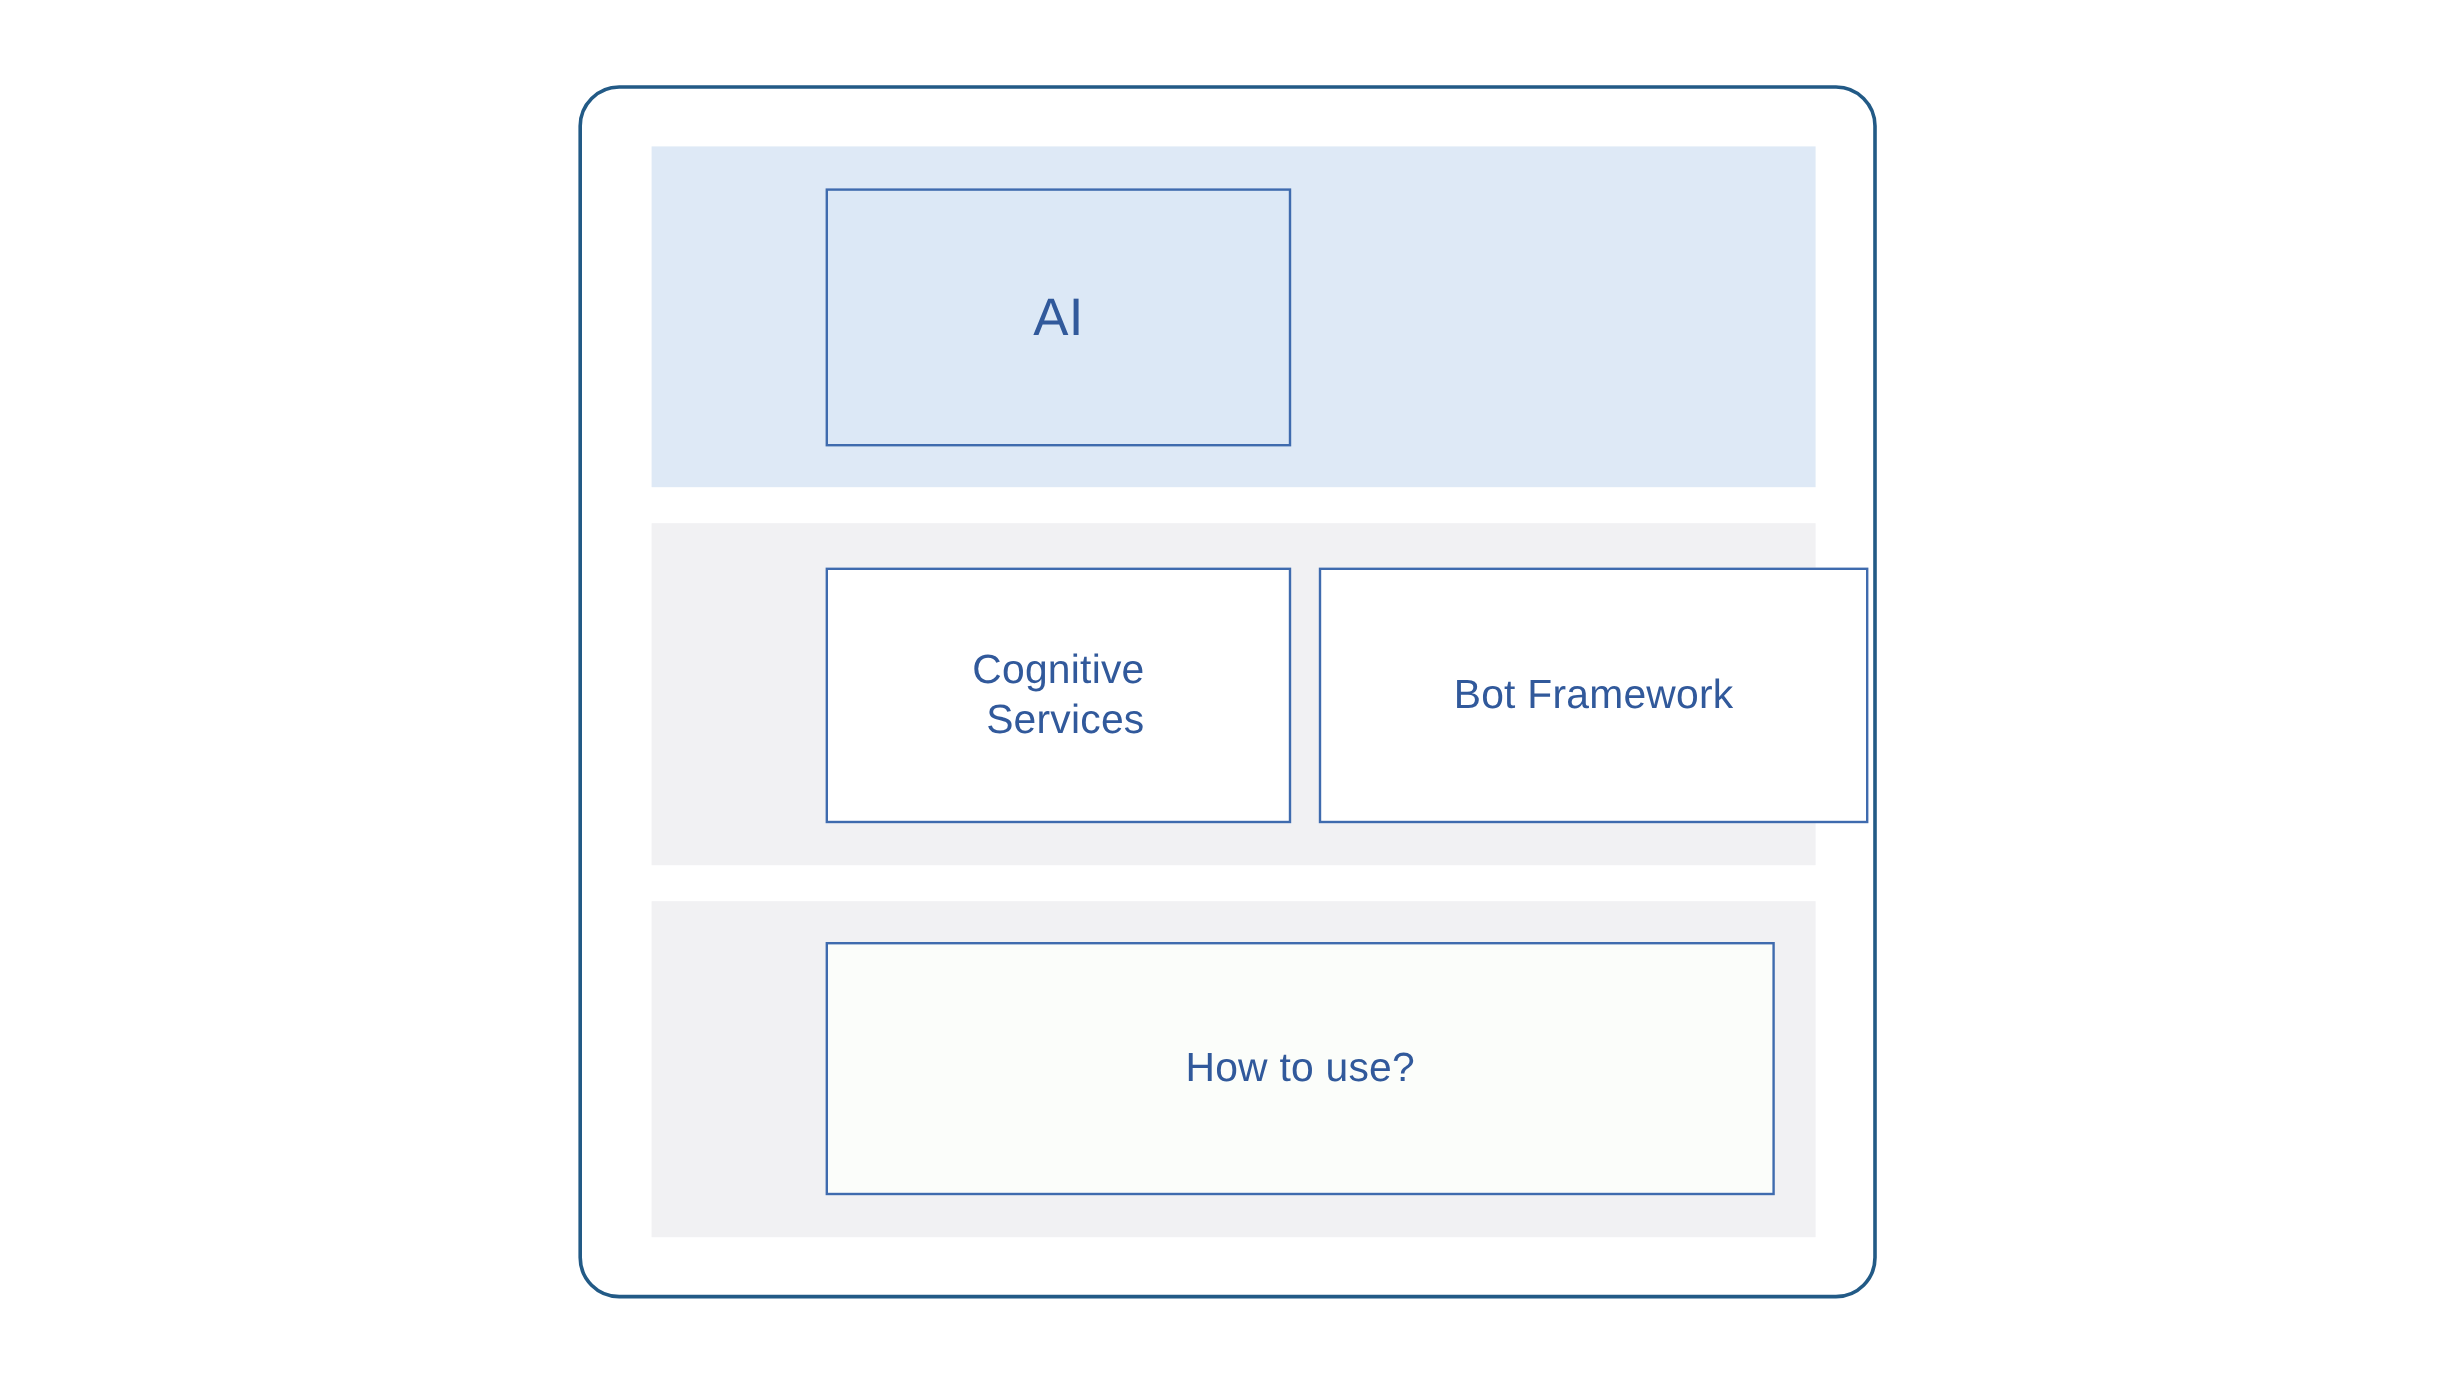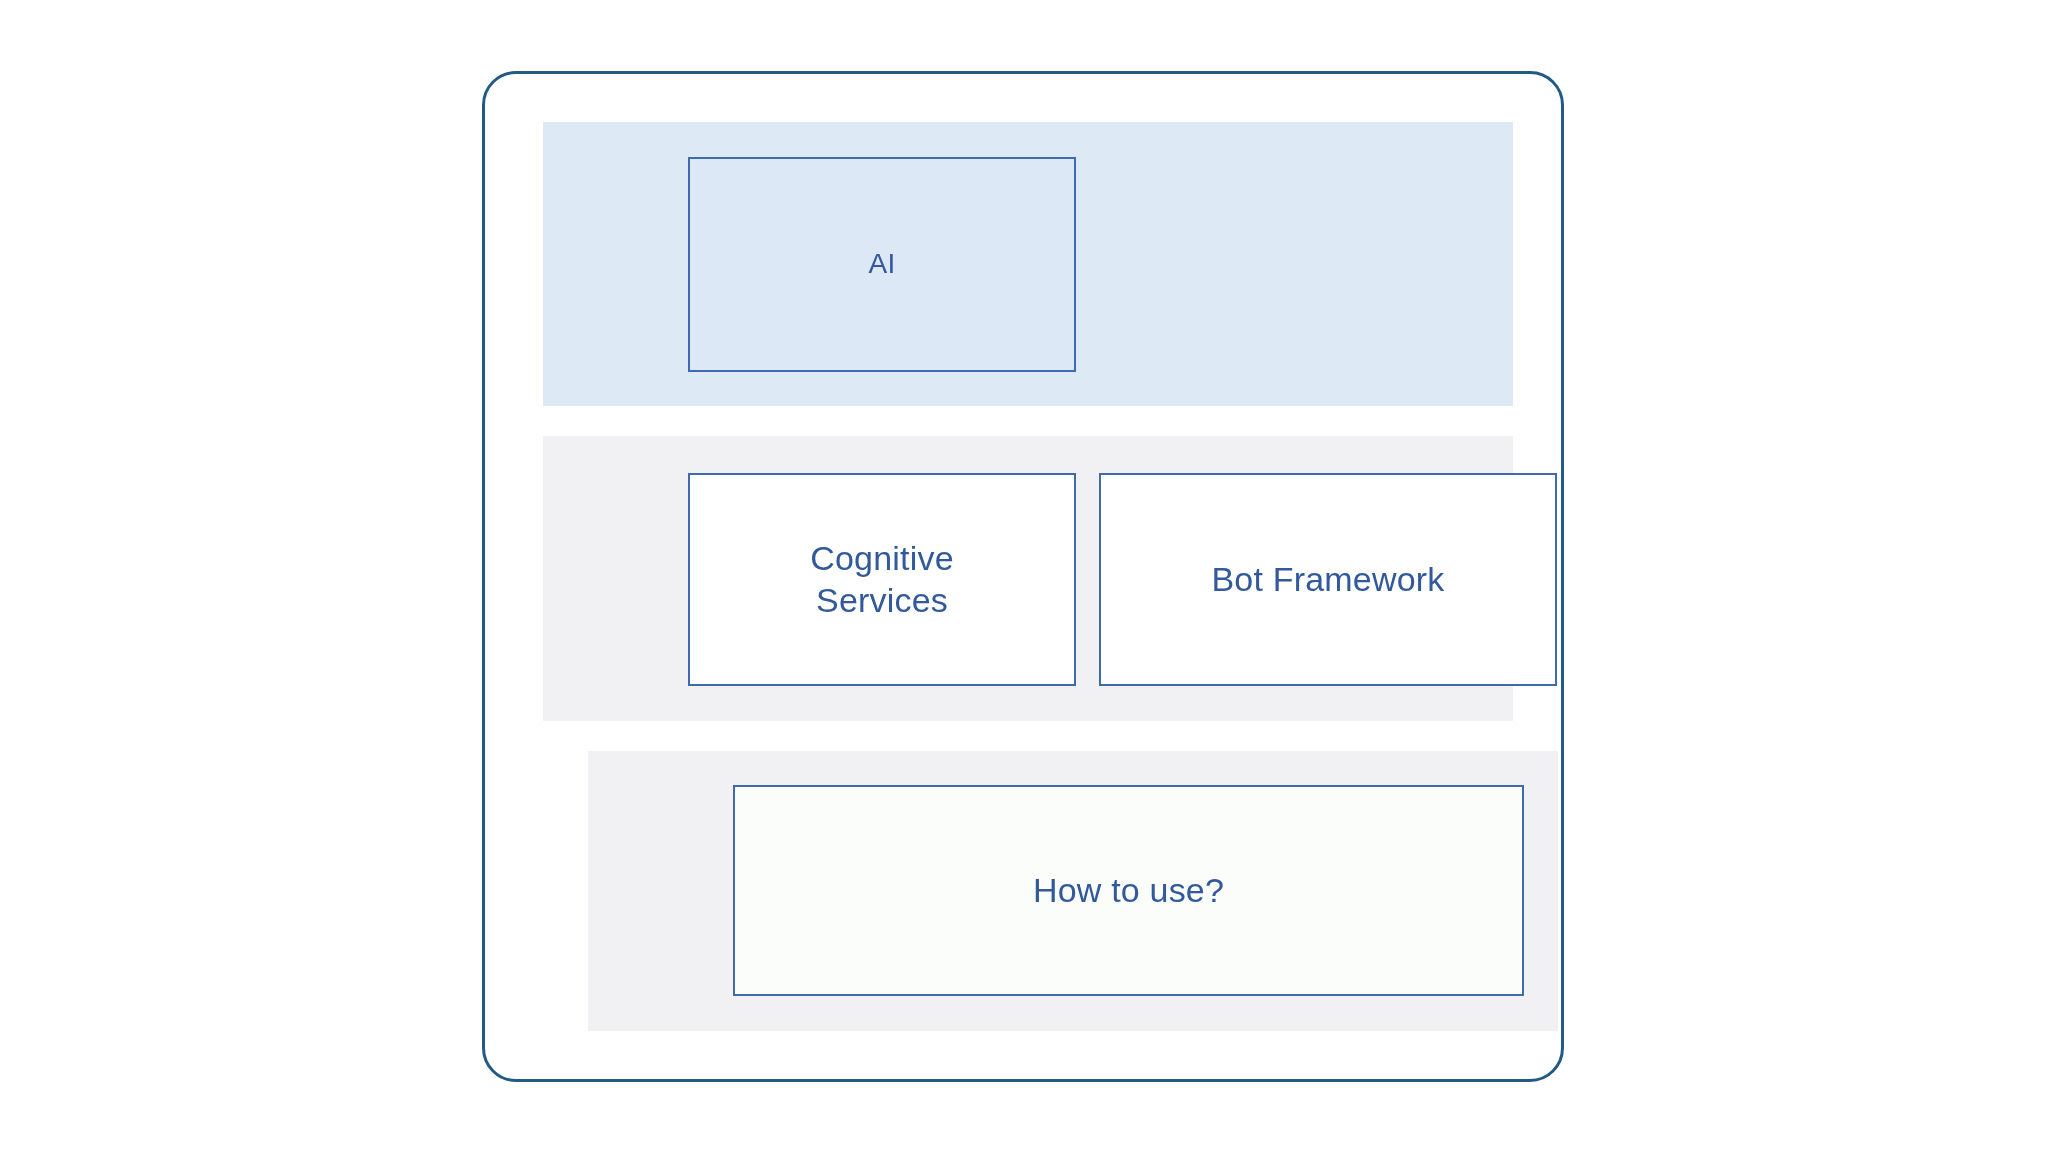--- a/index.html
+++ b/index.html
@@ -42,21 +42,20 @@
   }
   .band-services {
     top: 362px;
     height: 285px;
     background: #f1f1f3;
   }
   .band-howto {
     top: 677px;
     height: 280px;
     background: #f1f1f3;
-    margin-left: 45px;
   }
 
   
   .box {
     position: absolute;
     box-sizing: border-box;
     border: 2px solid #3f6bae;
     display: flex;
     align-items: center;
     justify-content: center;
@@ -73,21 +72,21 @@
 
   
   .box-ai {
     left: 145px;
     top: 35px;
     width: 388px;
     height: 215px;
     background: #dce8f6;
   }
   .box-ai .box-label {
-    font-size: 28px;
+    font-size: 44px;
   }
   .box-bot {
     left: 556px;
     top: 35px;
     width: 380px;
     height: 215px;
     background: #2e75b6;
     border-color: #2b6097;
   }
   .box-bot .box-label {
@@ -96,20 +95,21 @@
     font-weight: 700;
   }
 
   
   .box-cognitive {
     left: 145px;
     top: 37px;
     width: 388px;
     height: 213px;
     background: #ffffff;
+    text-align: right;
   }
   .box-botframework {
     left: 556px;
     top: 37px;
     width: 458px;
     height: 213px;
     background: #ffffff;
   }
 
   

